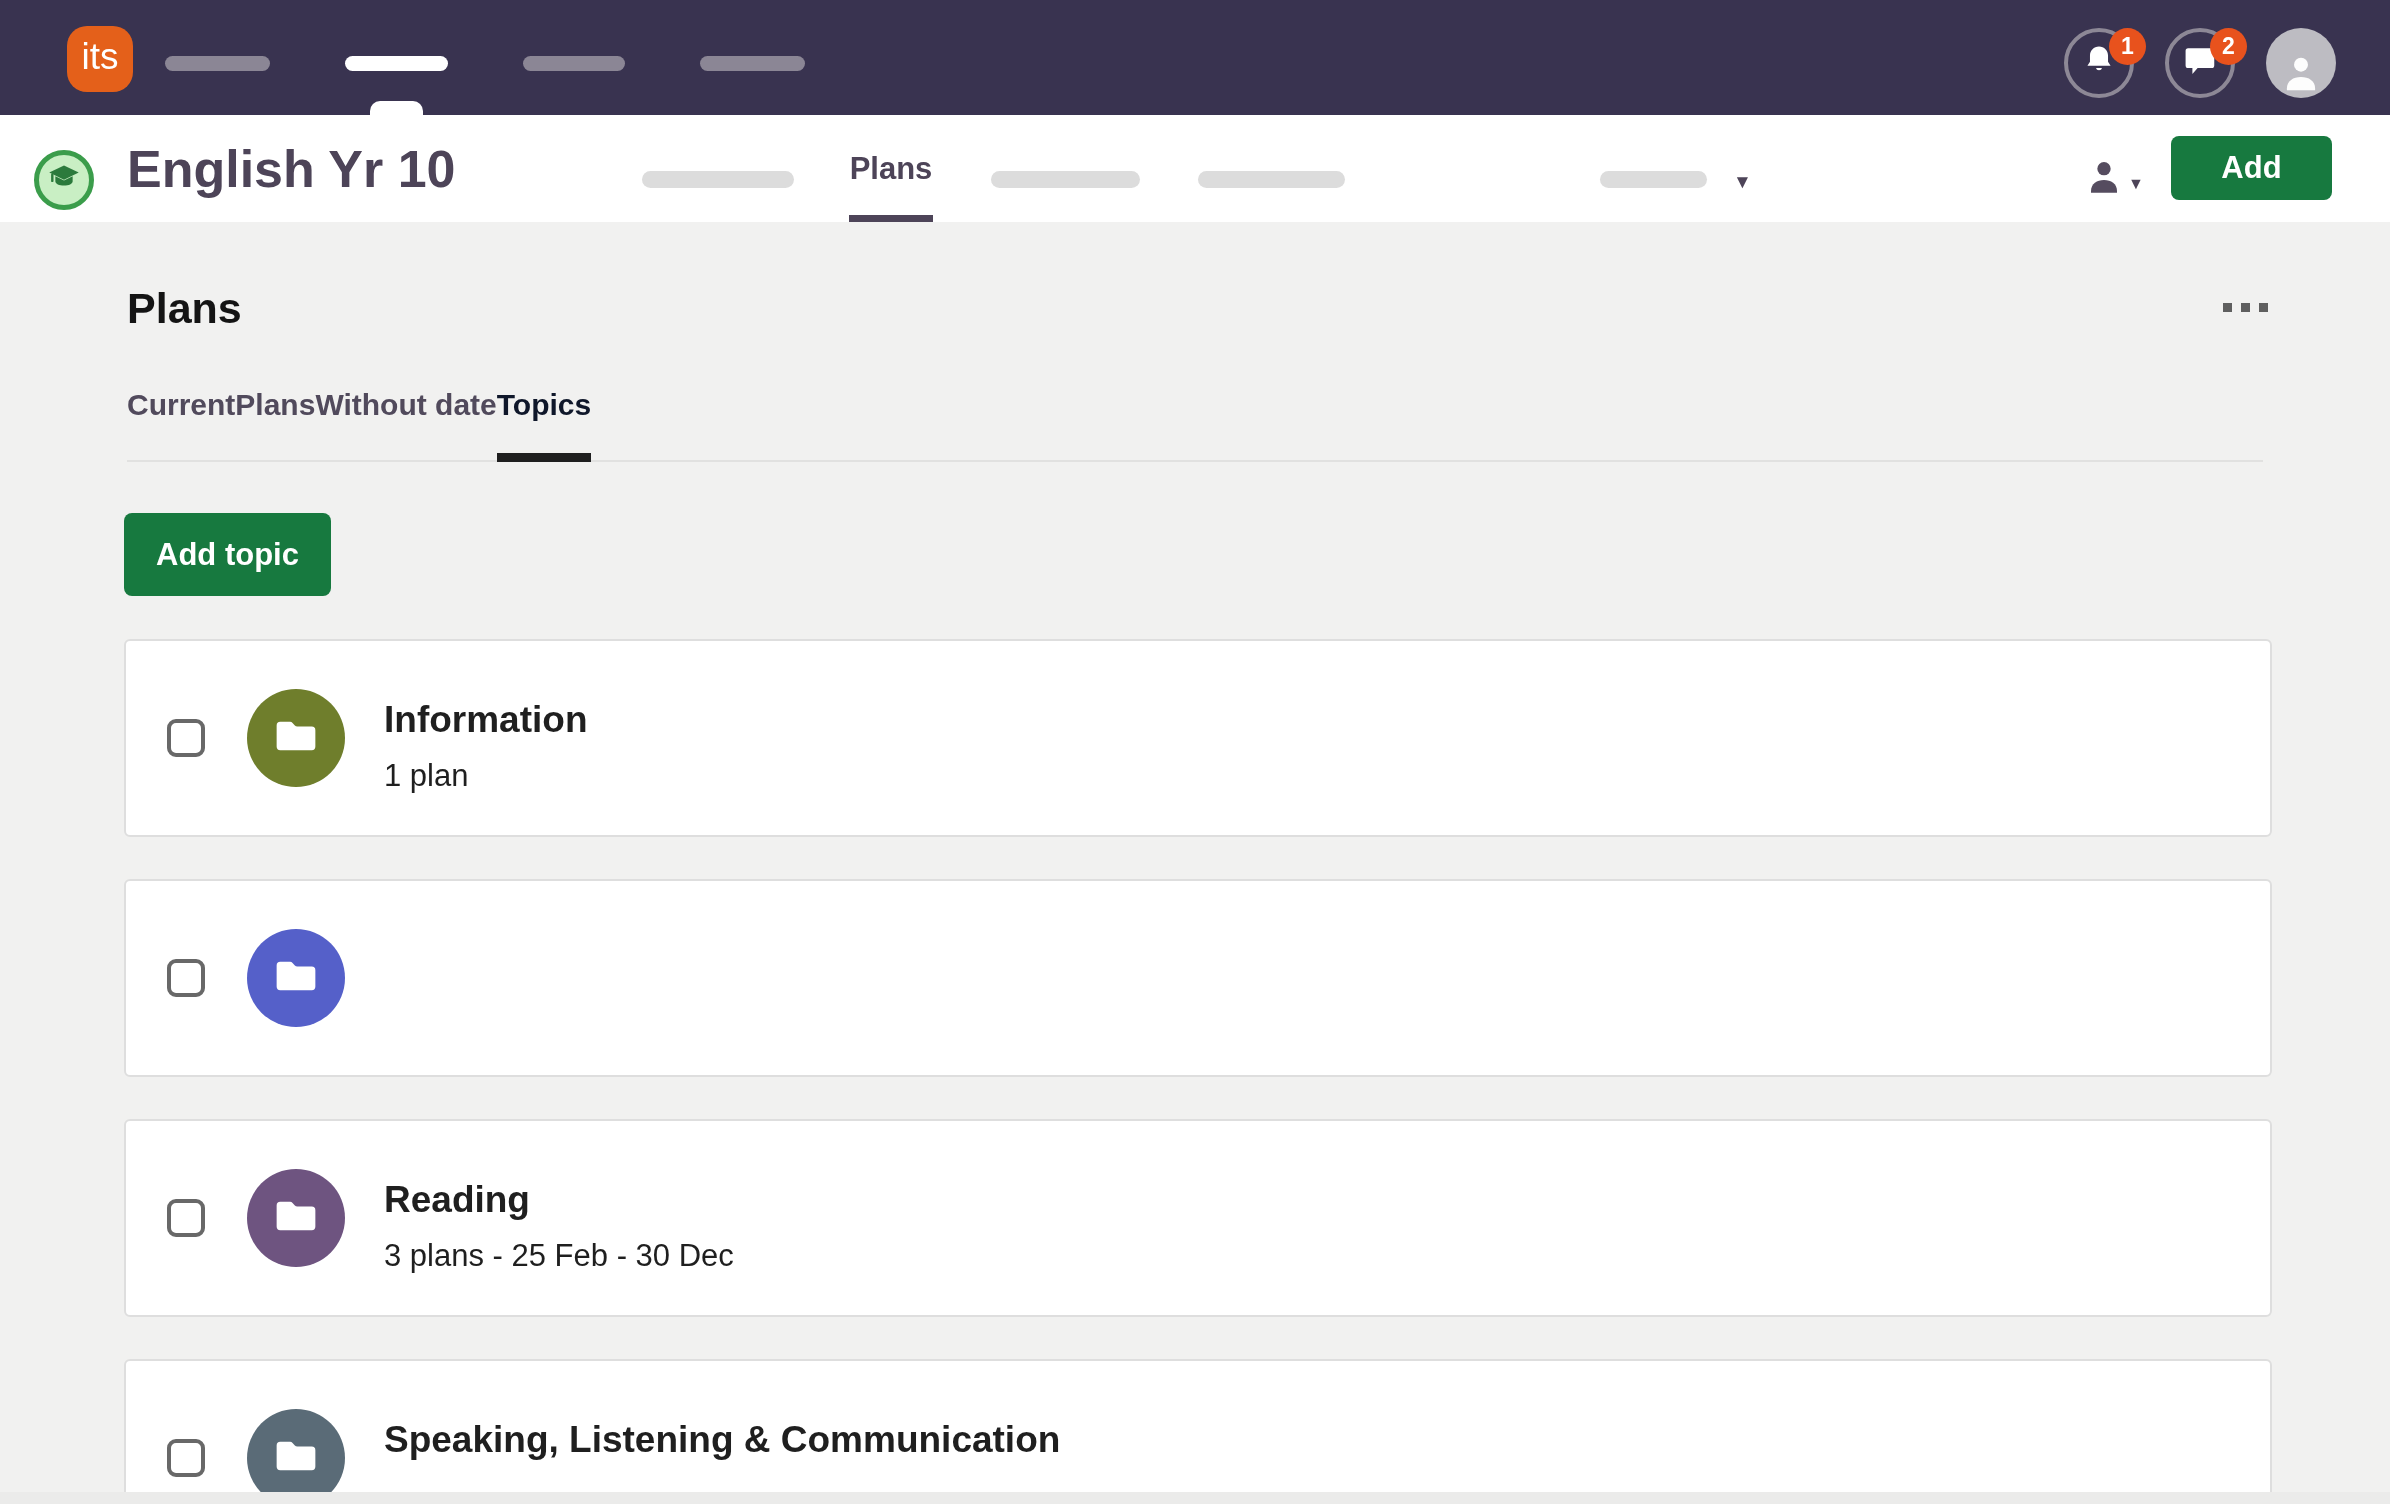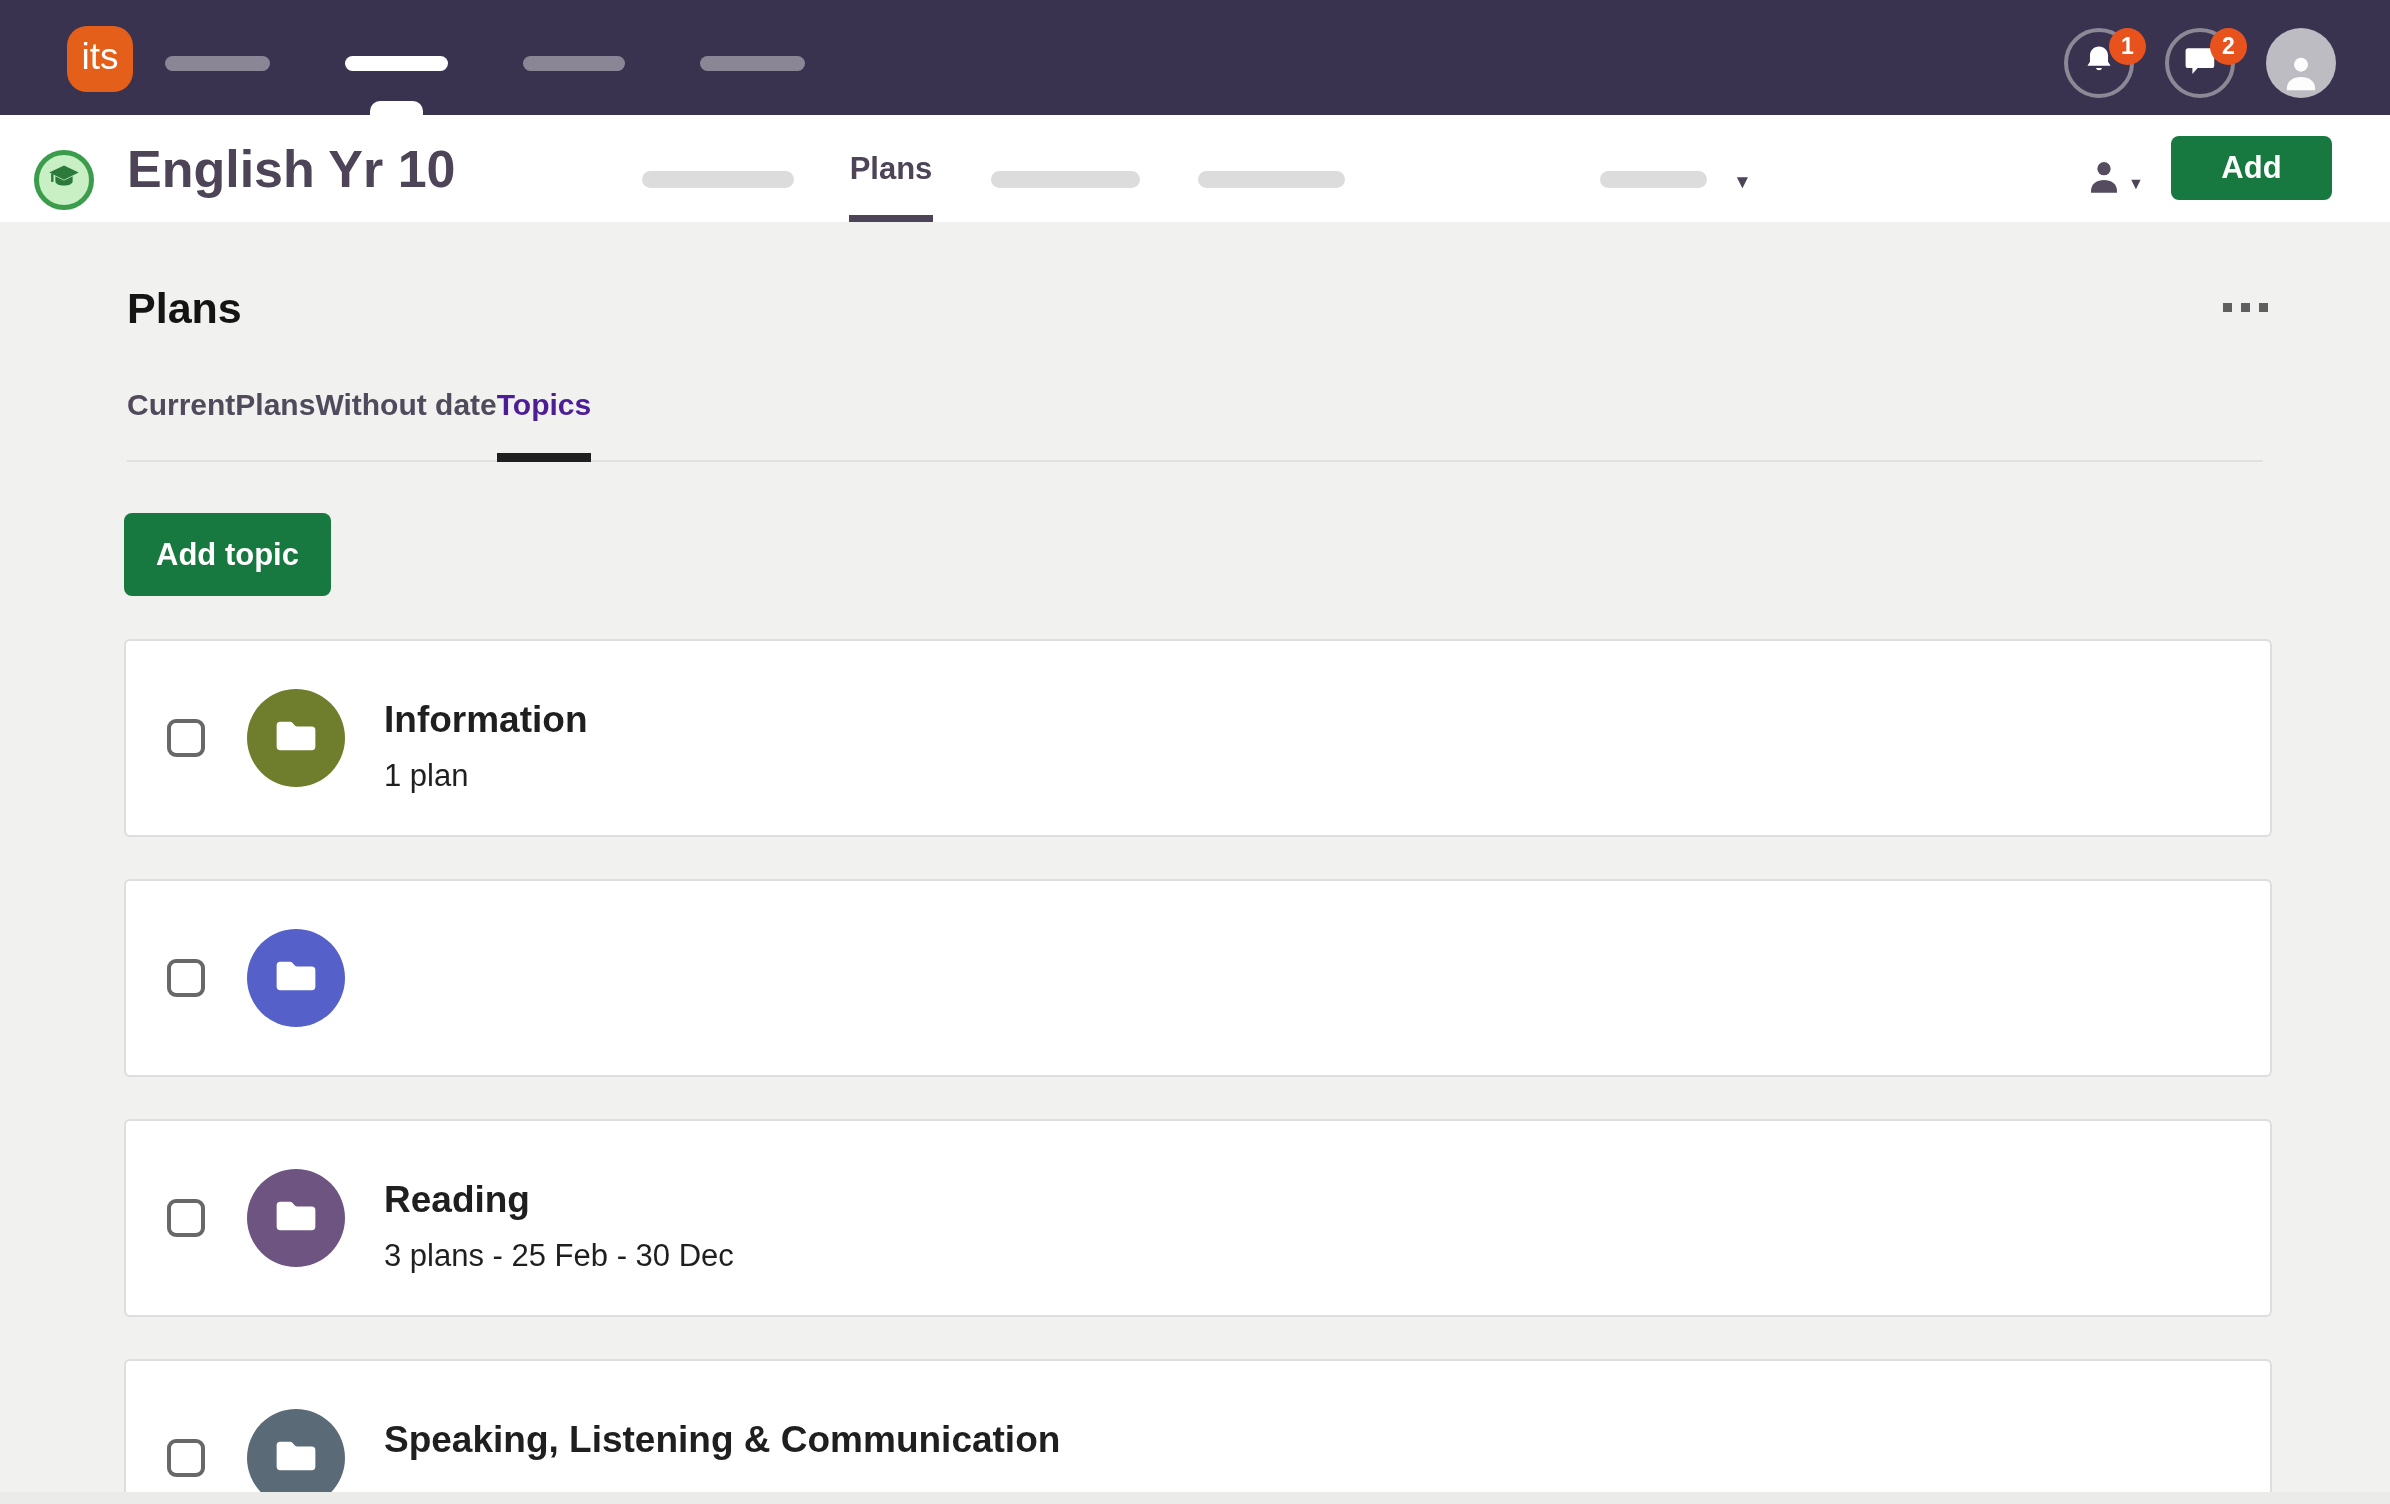--- a/index.html
+++ b/index.html
@@ -44,21 +44,21 @@
   .add-btn { position:absolute; left:2171px; top:21px; width:161px; height:64px; font-size:31px; }
 
   
   .page-title { position:absolute; left:127px; top:284px; font-size:43px; font-weight:800; color:#141414; }
   .more-options { position:absolute; left:2223px; top:303px; width:46px; height:12px; display:flex; gap:9px; }
   .more-options span { width:9px; height:9px; background:#5f5f5f; display:block; }
 
   .tabs-row { position:absolute; left:127px; top:380px; width:2136px; height:82px;
               border-bottom:2px solid #e1e1e0; display:flex; }
   .tab { position:relative; padding-top:8px; font-size:30px; font-weight:bold; color:#514a5c; height:100%; }
-  .tab.active { color:#4c1d95; }
+  .tab.active { color:#0f172a; }
   .tab.active .tab-underline { position:absolute; left:0; right:0; bottom:-2px; height:9px; background:#1f1f1f; }
 
   .add-topic-btn { position:absolute; left:124px; top:513px; width:207px; height:83px; font-size:31px; }
 
   .card { position:absolute; left:124px; width:2148px; height:198px; background:#fff;
           border:2px solid #dedede; border-radius:6px; display:flex; align-items:center;
           padding-left:41px; }
   .checkbox { width:38px; height:38px; border:4px solid #686868; border-radius:9px; background:#fff; flex:none; }
   .folder-badge { width:98px; height:98px; border-radius:50%; margin-left:42px; flex:none;
                   display:flex; align-items:center; justify-content:center; }

